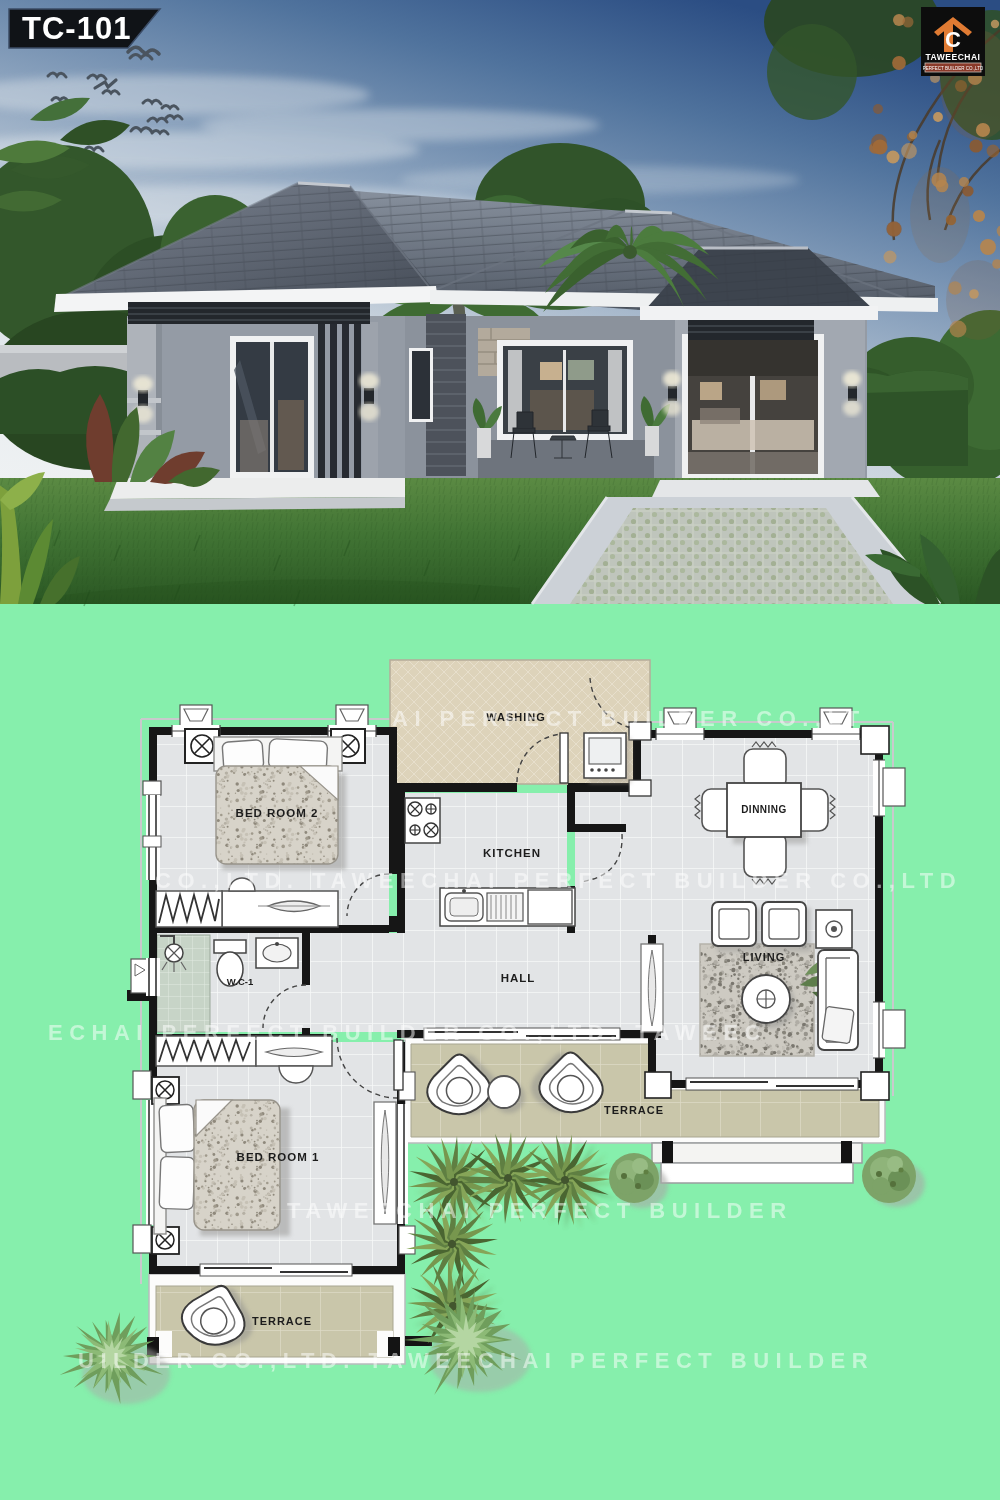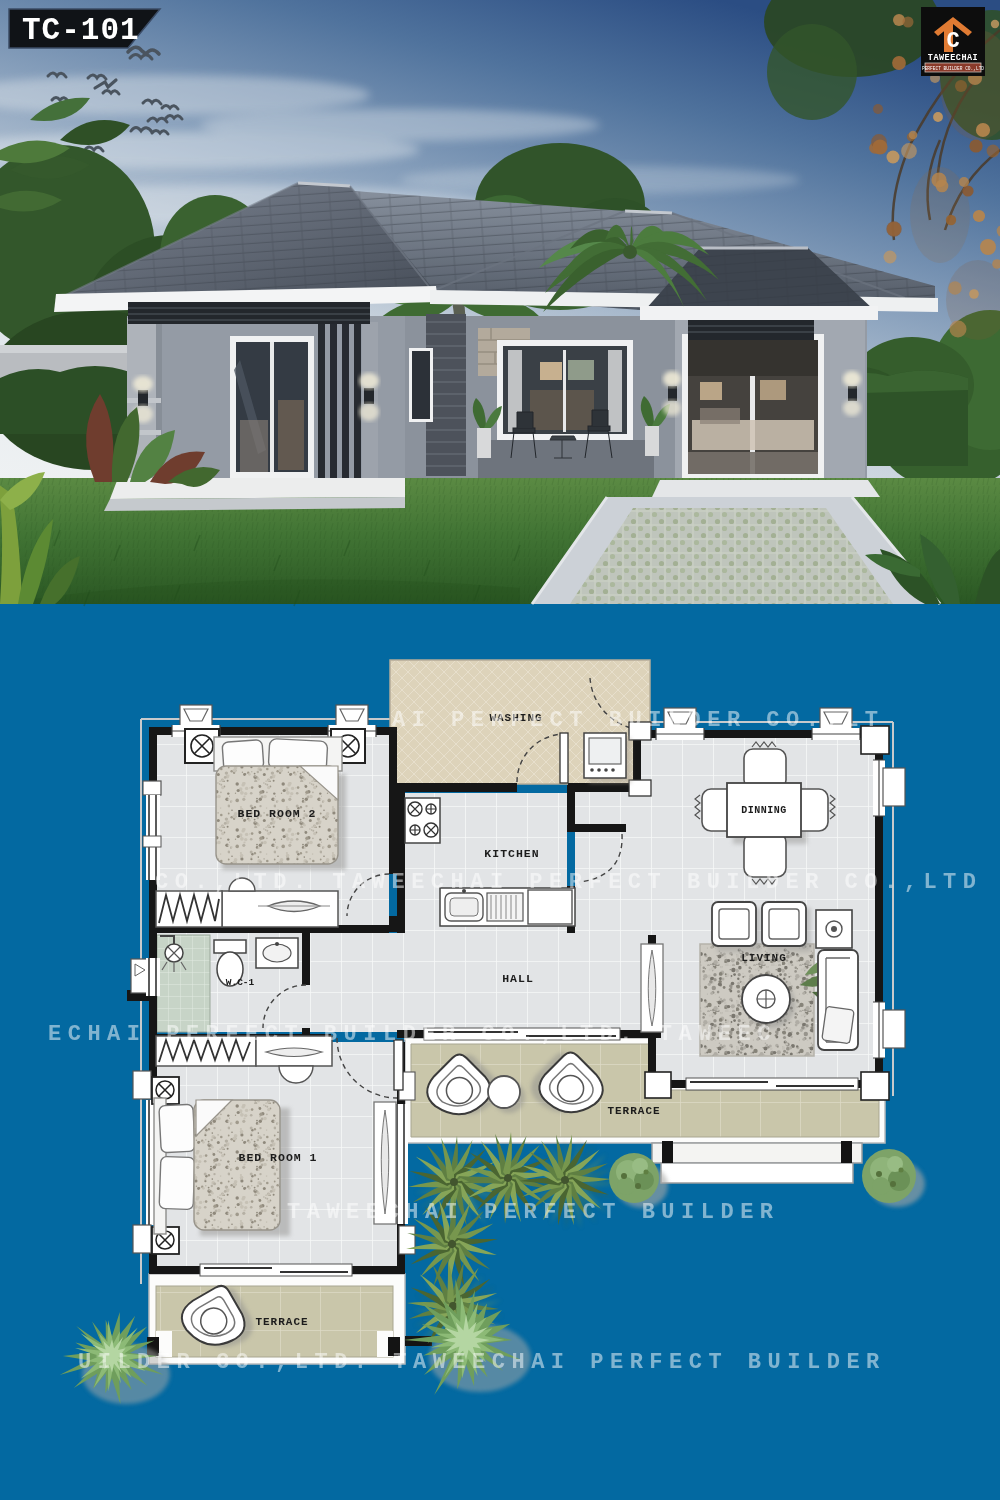--- a/index.html
+++ b/index.html
@@ -1,17 +1,17 @@
 <!DOCTYPE html>
 <html><head>
 <meta charset="utf-8">
 <style>
   html,body{margin:0;padding:0;background:#fff;}
-  #page{position:relative;width:1000px;height:1500px;overflow:hidden;background:#0369a1;
-        font-family:Liberation Mono, monospace;}
+  #page{position:relative;width:1000px;height:1500px;overflow:hidden;background:#86efac;
+        font-family:Liberation Sans, sans-serif;}
   svg{display:block;}
 </style>
 </head>
 <body>
 <div id="page">
 <svg width="1000" height="1500" viewBox="0 0 1000 1500">
 <defs>
   <linearGradient id="sky" x1="0.72" y1="0" x2="0.28" y2="1">
     <stop offset="0" stop-color="#2b4d83"></stop>
     <stop offset="0.17" stop-color="#50739d"></stop>

